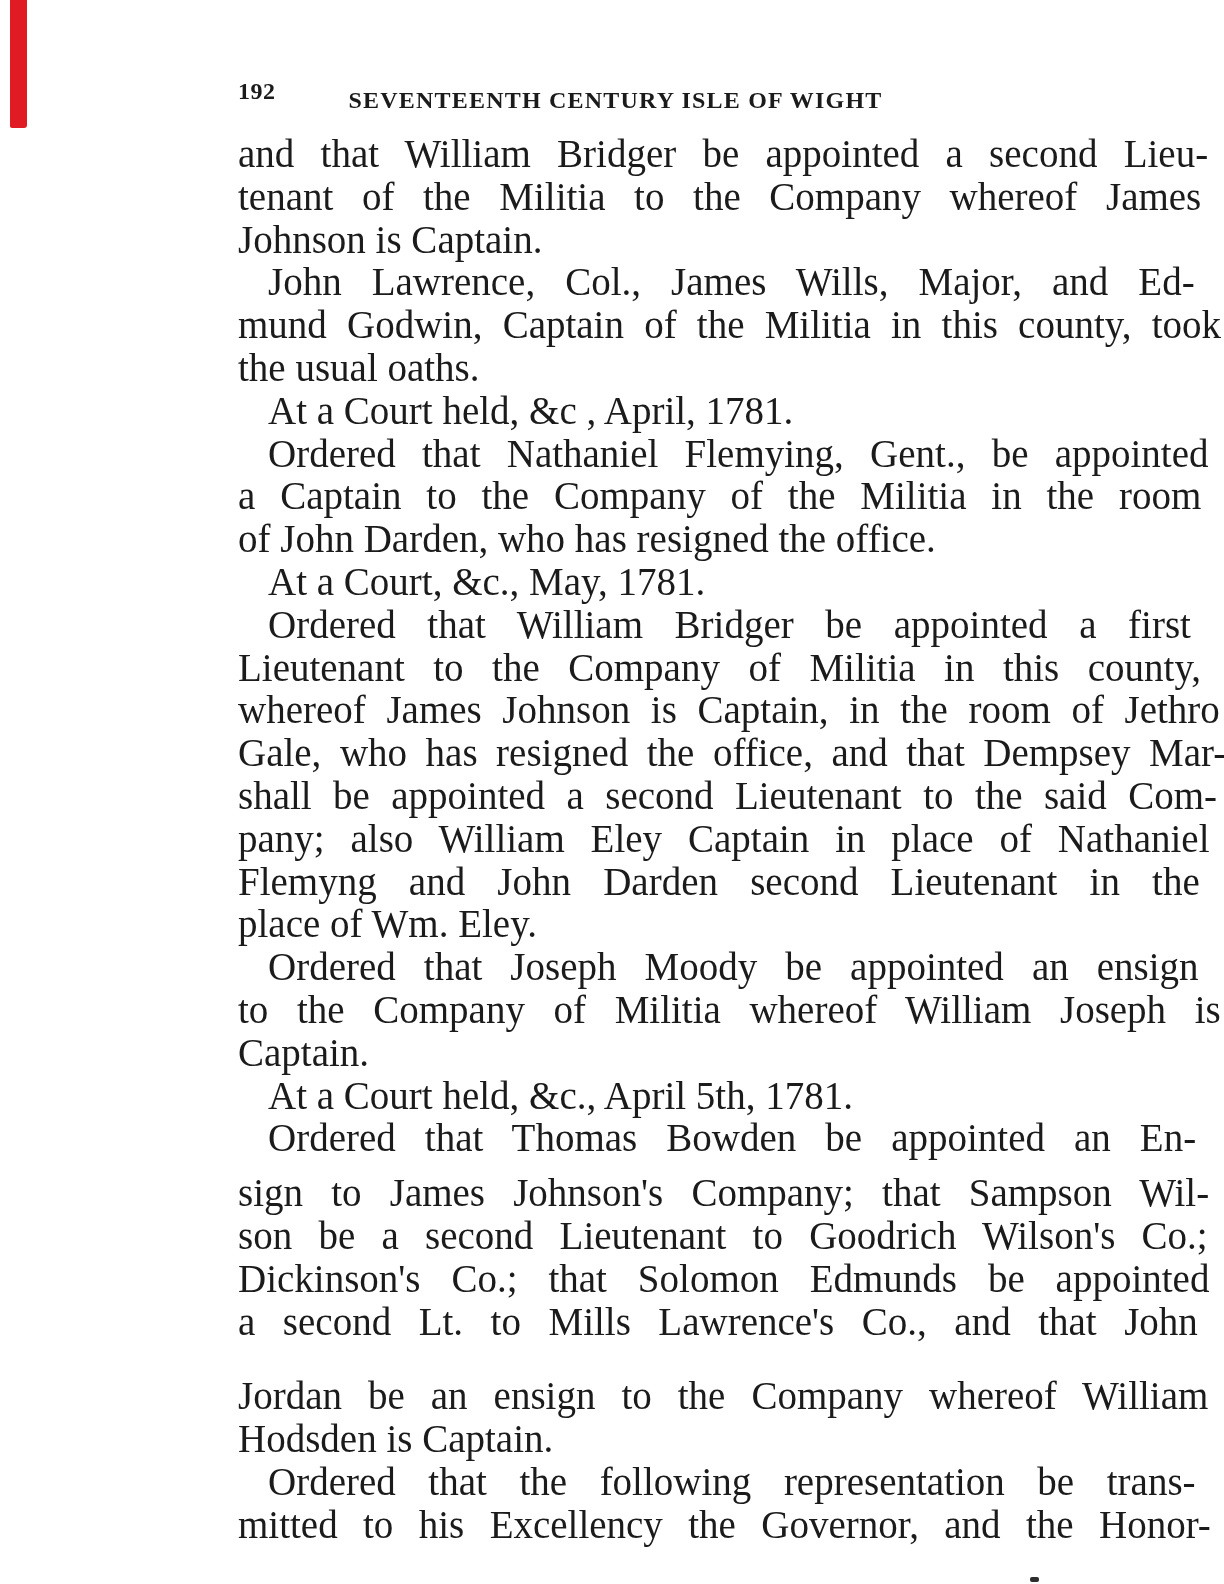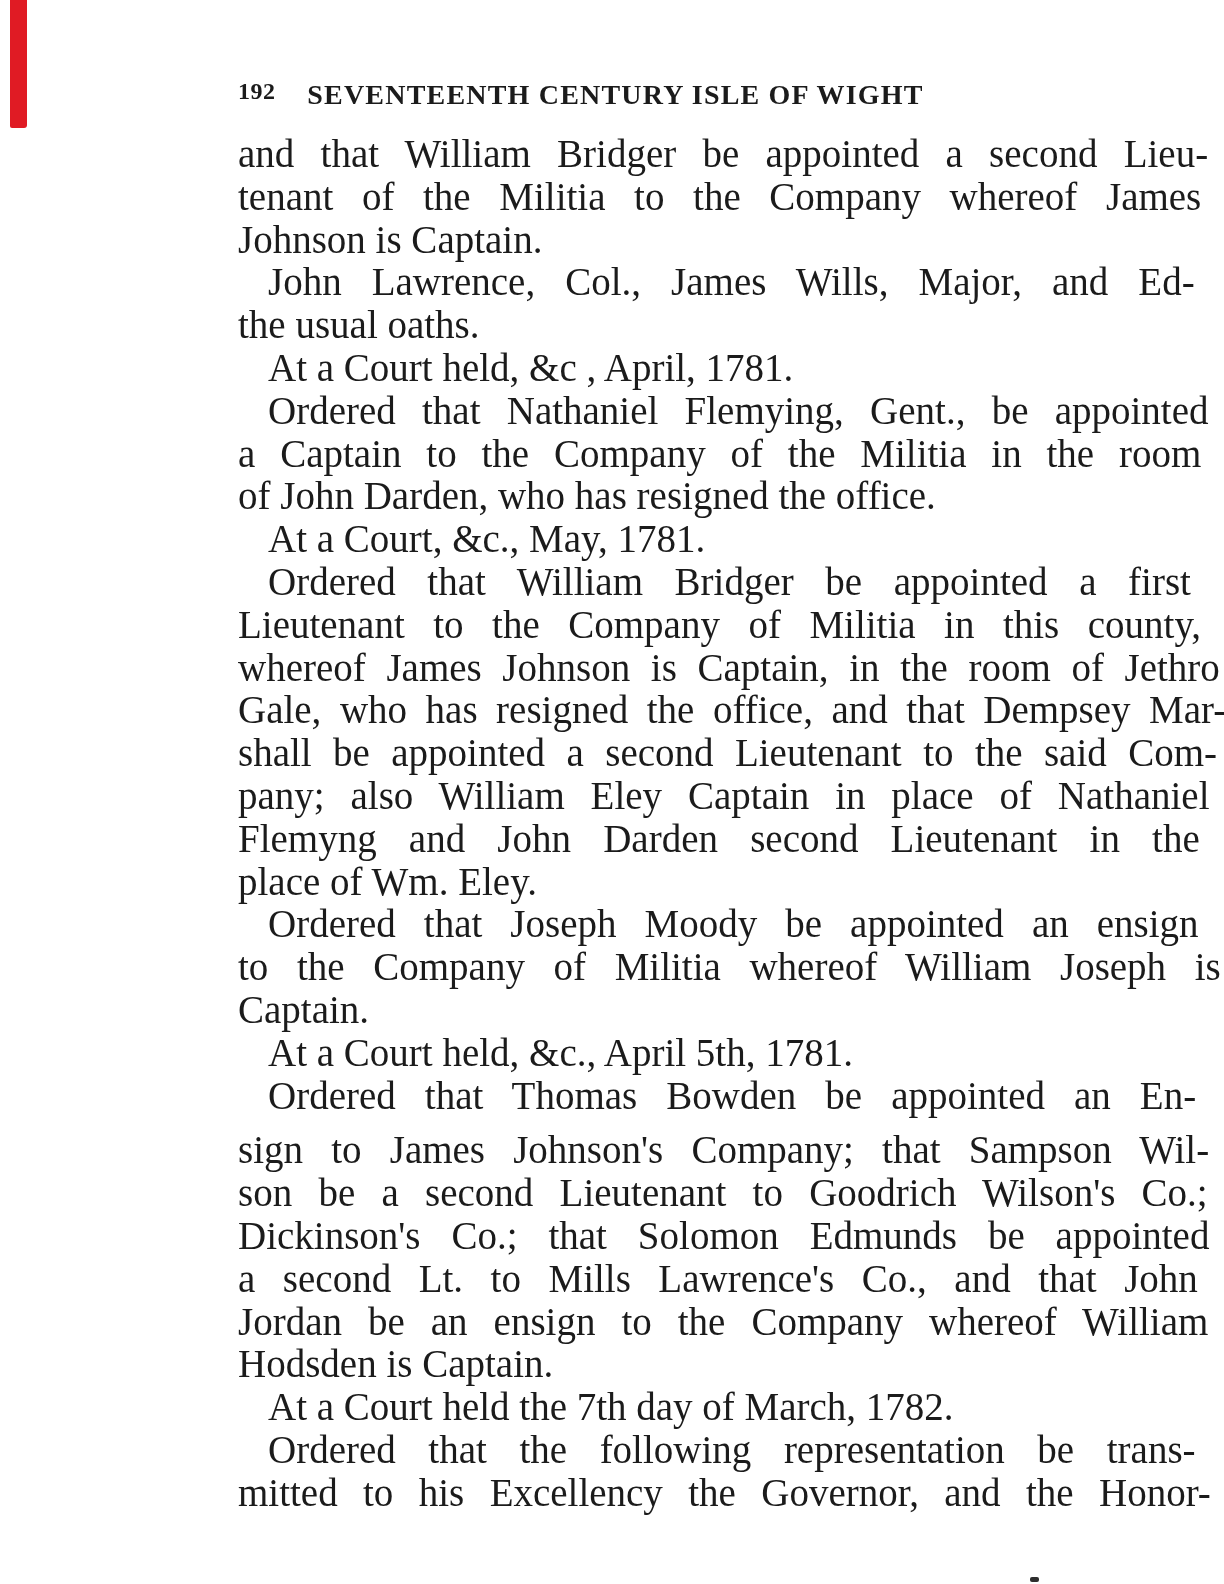--- a/index.html
+++ b/index.html
@@ -37,23 +37,23 @@
     left: 0;
     top: 0;
     font-size: 24px;
     font-weight: 600;
     letter-spacing: 0.5px;
   }
   .header-title {
     position: absolute;
     left: 0;
     right: 0;
-    top: 1px;
+    top: 9px;
     text-align: center;
-    font-size: 28px;
+    font-size: 24px;
     font-weight: 700;
     letter-spacing: 1.2px;
     white-space: nowrap;
   }
   .textblock {
     position: absolute;
     left: 238px;
     top: 133px;
     width: 755px;
   }
@@ -87,20 +87,21 @@
   <div class="header">
     <span class="page-number">192</span>
     <span class="header-title">SEVENTEENTH CENTURY ISLE OF WIGHT</span>
   </div>
 
   <div class="textblock">
       <div class="line" style="word-spacing: 16.5px;"><span>and that William Bridger be appointed a second Lieu-</span></div>
       <div class="line" style="word-spacing: 18.875px;"><span>tenant of the Militia to the Company whereof James</span></div>
       <div class="line"><span>Johnson is Captain.</span></div>
       <div class="line indent" style="word-spacing: 20.2857px;"><span>John Lawrence, Col., James Wills, Major, and Ed-</span></div>
+      <div class="line" style="word-spacing: 10.4444px;"><span>mund Godwin, Captain of the Militia in this county, took</span></div>
       <div class="line"><span>the usual oaths.</span></div>
       <div class="line indent"><span>At a Court held, &amp;c , April, 1781.</span></div>
       <div class="line indent" style="word-spacing: 16.5px;"><span>Ordered that Nathaniel Flemying, Gent., be appointed</span></div>
       <div class="line" style="word-spacing: 15.1px;"><span>a Captain to the Company of the Militia in the room</span></div>
       <div class="line"><span>of John Darden, who has resigned the office.</span></div>
       <div class="line indent"><span>At a Court, &amp;c., May, 1781.</span></div>
       <div class="line indent" style="word-spacing: 21.8571px;"><span>Ordered that William Bridger be appointed a first</span></div>
       <div class="line" style="word-spacing: 18.75px; text-align: right;"><span>Lieutenant to the Company of Militia in this county,</span></div>
       <div class="line" style="word-spacing: 10.8889px;"><span>whereof James Johnson is Captain, in the room of Jethro</span></div>
       <div class="line" style="word-spacing: 8.77778px;"><span>Gale, who has resigned the office, and that Dempsey Mar-</span></div>
@@ -110,22 +111,21 @@
       <div class="line"><span>place of Wm. Eley.</span></div>
       <div class="line indent" style="word-spacing: 18.2857px;"><span>Ordered that Joseph Moody be appointed an ensign</span></div>
       <div class="line" style="word-spacing: 18.875px;"><span>to the Company of Militia whereof William Joseph is</span></div>
       <div class="line"><span>Captain.</span></div>
       <div class="line indent"><span>At a Court held, &amp;c., April 5th, 1781.</span></div>
       <div class="line indent" style="word-spacing: 19.2857px;"><span>Ordered that Thomas Bowden be appointed an En-</span></div>
       <div class="line" style="word-spacing: 18.4286px; margin-top: 12px;"><span>sign to James Johnson's Company; that Sampson Wil-</span></div>
       <div class="line" style="word-spacing: 16.5px;"><span>son be a second Lieutenant to Goodrich Wilson's Co.;</span></div>
       <div class="line" style="word-spacing: 21.1667px;"><span>Dickinson's Co.; that Solomon Edmunds be appointed</span></div>
       <div class="line" style="word-spacing: 17.7778px;"><span>a second Lt. to Mills Lawrence's Co., and that John</span></div>
-      <div class="line" style="word-spacing: 16.25px;"><span>Jordan be an ensign to the Company whereof William</span></div>
+      <div class="line" style="word-spacing: 16.25px; margin-top: 32px;"><span>Jordan be an ensign to the Company whereof William</span></div>
       <div class="line"><span>Hodsden is Captain.</span></div>
-      <div class="line indent"><span>At a Court held the 7th day of March, 1782.</span></div>
       <div class="line indent" style="word-spacing: 22.8333px;"><span>Ordered that the following representation be trans-</span></div>
       <div class="line" style="word-spacing: 15.625px;"><span>mitted to his Excellency the Governor, and the Honor-</span></div>
     </div>
 
   <div class="ink-speck"></div>
 
 </div>
 
 </body></html>

